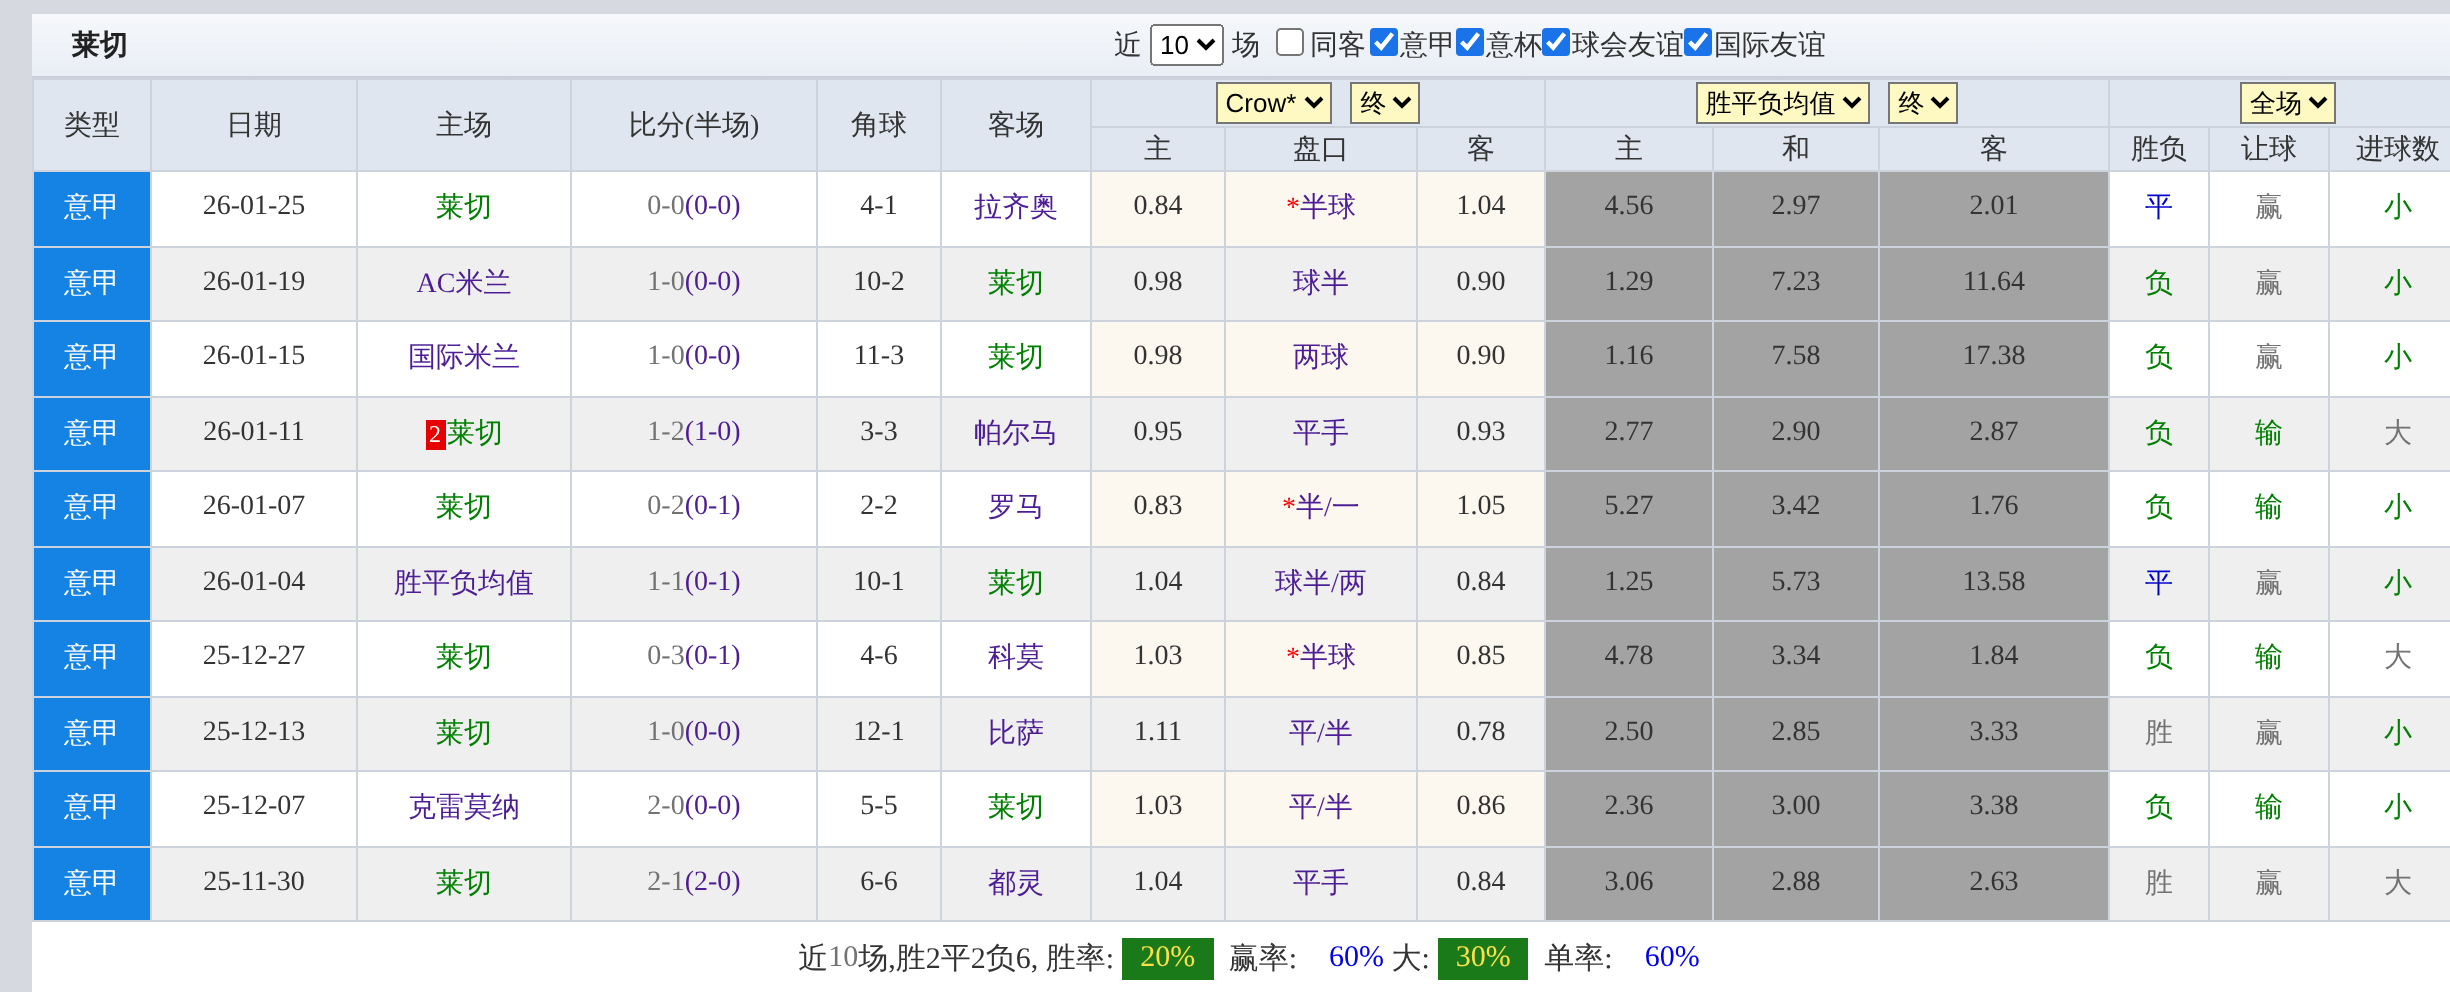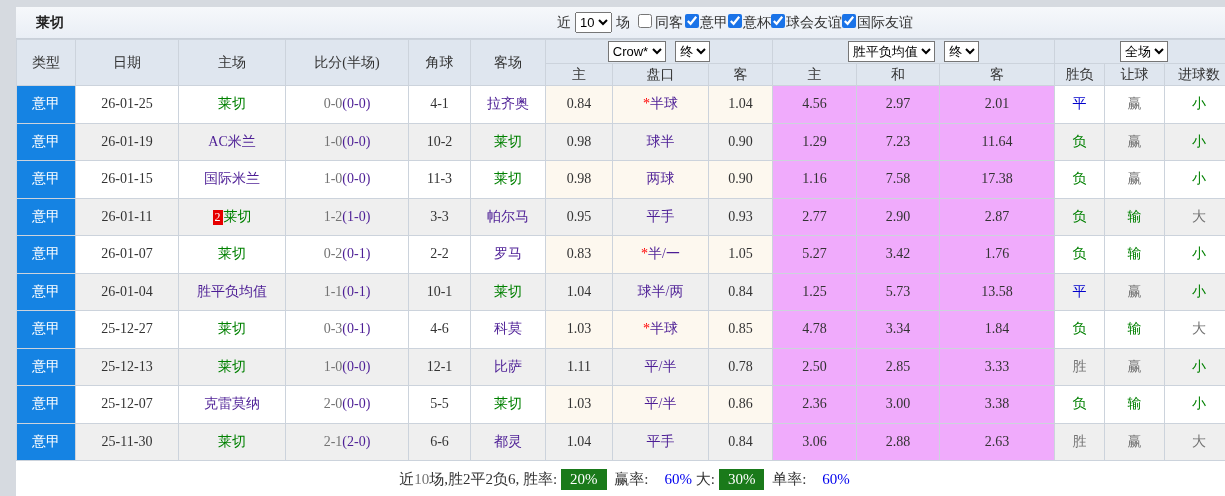--- a/index.html
+++ b/index.html
@@ -46,28 +46,28 @@
   
   table { border-collapse: collapse; table-layout: fixed; width: 1217px; font-size: 14px; color: #333; }
   th, td { border: 1px solid #ccd3dc; text-align: center; overflow: hidden; white-space: nowrap; }
   thead th, thead td { background: #dfe6ef; font-weight: normal; color: #333; }
   thead tr.selrow td { height: 24px; }
   thead tr.subrow th { height: 22px; }
   thead select {
     font-family: "Liberation Sans", sans-serif;
     font-size: 13px; height: 21px;
     margin: 0 3px;
-    background: #ffffff;
+    background: #fef9c3;
   }
   tbody tr { height: 37.5px; }
   tbody tr:nth-child(odd)  { background: #ffffff; }
   tbody tr:nth-child(even) { background: #efefef; }
   tbody td.c-league { background: #1583e3; color: #ffffff; }
   tbody tr:nth-child(odd) td.hcol { background: #fdf8ef; }
-  tbody td.c-avg { background: #f0abfc; }
+  tbody td.c-avg { background: #a3a3a3; }
 
   .t-green { color: #008000; }
   .t-red   { color: #737373; }
   .t-blue  { color: #0000cc; }
   .t-dark  { color: #4c1d95; }
   .star    { color: #ff0000; }
   .badge2 {
     display: inline-block;
     background: #e60000; color: #fff;
     font-size: 12px; line-height: 15px;
@@ -75,21 +75,21 @@
   }
 
   
   .summary {
     height: 36px; background: #fff;
     display: flex; align-items: center; justify-content: center;
     font-size: 15px; color: #333;
     white-space: pre;
   }
   .summary .pct-badge {
-    background: #1a7a1a; color: #ffffff;
+    background: #1a7a1a; color: #fde047;
     padding: 2px 9px; margin: 0 4px;
   }
   .summary .pct-blue { color: #0000ee; margin-left: 16px; }
 </style>
 </head>
 <body>
 
 <div class="page">
   <div class="panel">
 

